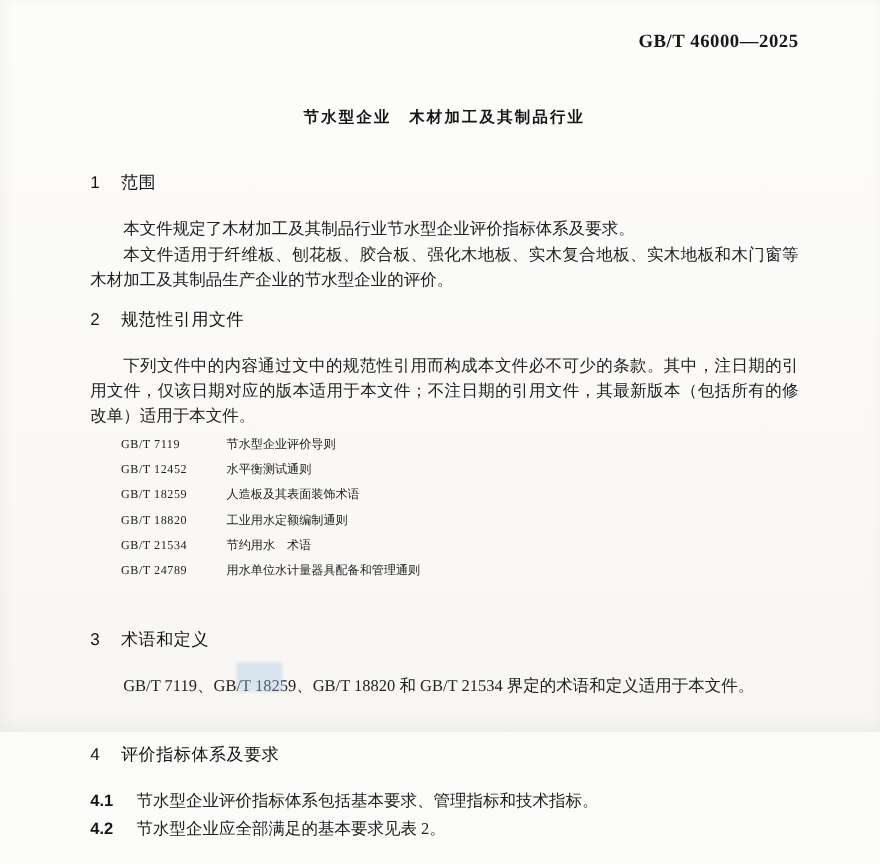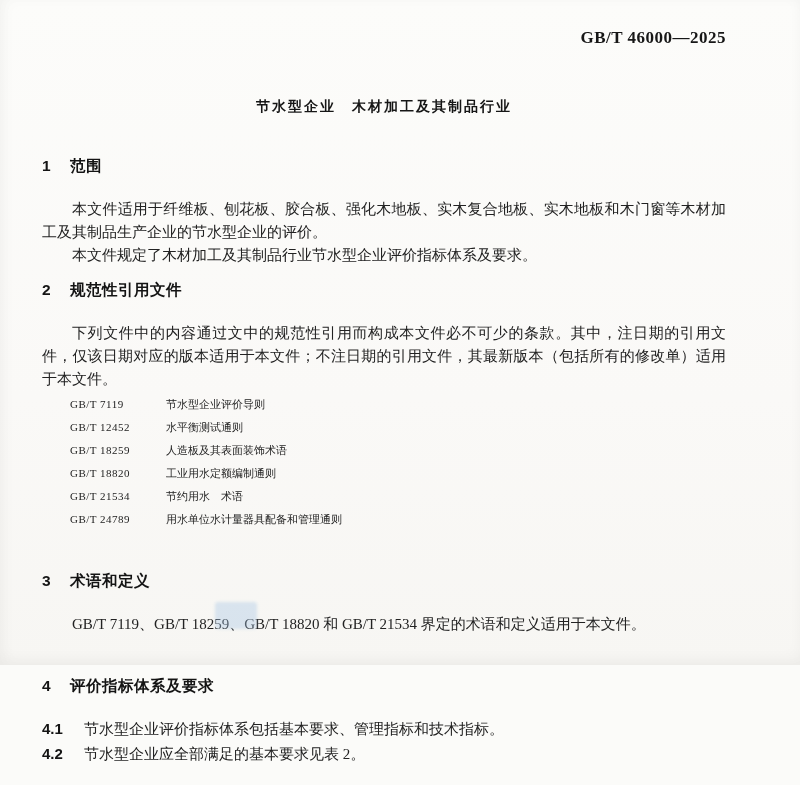--- a/index.html
+++ b/index.html
@@ -9,21 +9,21 @@
     color:#1e1e1e;
     font-family:"Liberation Serif","DejaVu Serif",serif;
     overflow:hidden;
     position:relative;
   }
   .page{
     position:relative;
     width:800px;height:665px;
     background:linear-gradient(180deg,#fcfcfa 0%,#faf9f7 60%,#f7f6f3 100%);
     box-sizing:border-box;
-    padding:28px 74px 0 42px;
+    padding:28px 74px 0 82px;
   }
   
   .std-header{
     text-align:right;
     font-family:"Liberation Serif","DejaVu Serif",serif;
     font-weight:bold;
     font-size:17px;
     letter-spacing:.5px;
     color:#171717;
   }
@@ -34,21 +34,21 @@
     font-family:"Liberation Sans","DejaVu Sans",sans-serif;
     font-weight:bold;
     font-size:14px;
     letter-spacing:2px;
     color:#161616;
   }
   
   .sec-heading{
     margin-top:40px;
     font-family:"Liberation Sans","DejaVu Sans",sans-serif;
-    font-weight:bold;
+    font-weight:normal;
     font-size:15.5px;
     color:#141414;
     letter-spacing:.5px;
   }
   .sec-heading .sec-num{display:inline-block;min-width:14px;margin-right:14px;}
   .sec-heading.tight{margin-top:13px;}
   
   .para{
     margin:0;
     margin-top:21px;
@@ -106,22 +106,22 @@
 
 <div class="page">
 
   <div class="std-header">GB/T 46000—2025</div>
 
   <div class="doc-title">节水型企业　木材加工及其制品行业</div>
 
   <div class="sec-heading">
     <span class="sec-num">1</span><span>范围</span>
   </div>
+  <p class="para">本文件规定了木材加工及其制品行业节水型企业评价指标体系及要求。</p>
   <p class="para">本文件适用于纤维板、刨花板、胶合板、强化木地板、实木复合地板、实木地板和木门窗等木材加工及其制品生产企业的节水型企业的评价。</p>
-  <p class="para">本文件规定了木材加工及其制品行业节水型企业评价指标体系及要求。</p>
 
   <div class="sec-heading tight">
     <span class="sec-num">2</span><span>规范性引用文件</span>
   </div>
   <p class="para">下列文件中的内容通过文中的规范性引用而构成本文件必不可少的条款。其中，注日期的引用文件，仅该日期对应的版本适用于本文件；不注日期的引用文件，其最新版本（包括所有的修改单）适用于本文件。</p>
 
   <div class="ref-list">
     <div class="ref-item">
       <span class="ref-code">GB/T 7119</span><span>节水型企业评价导则</span>
     </div>

